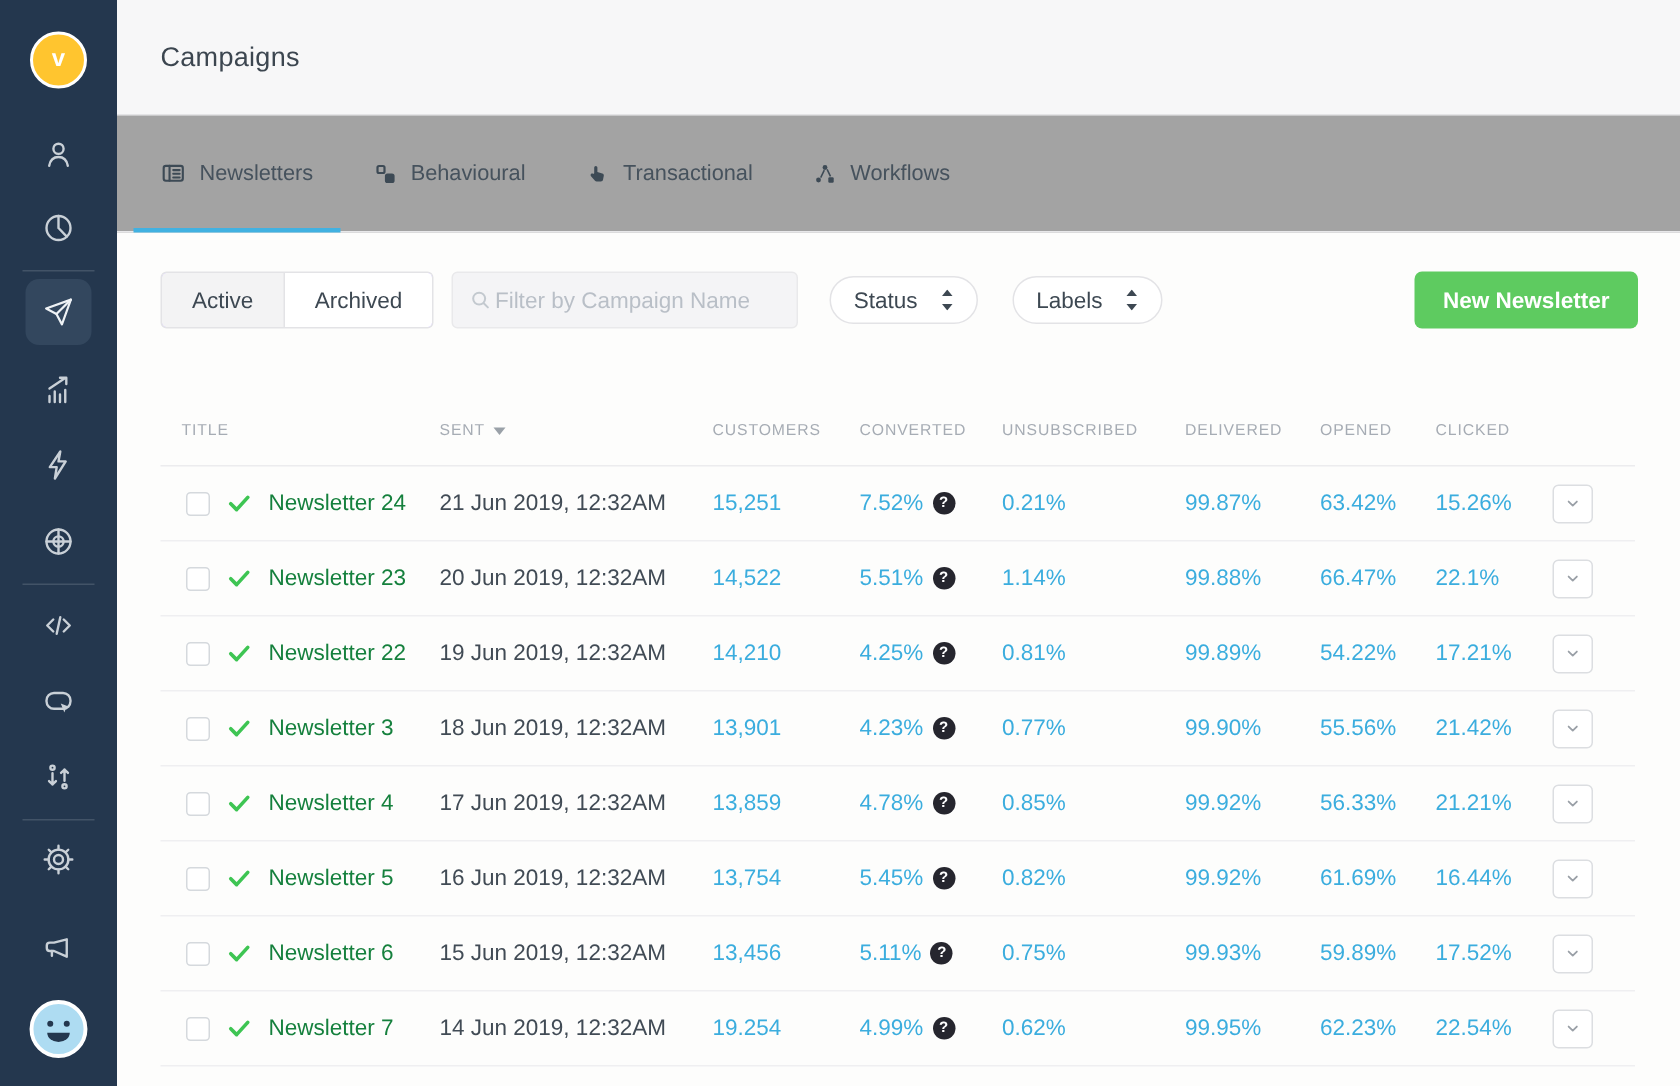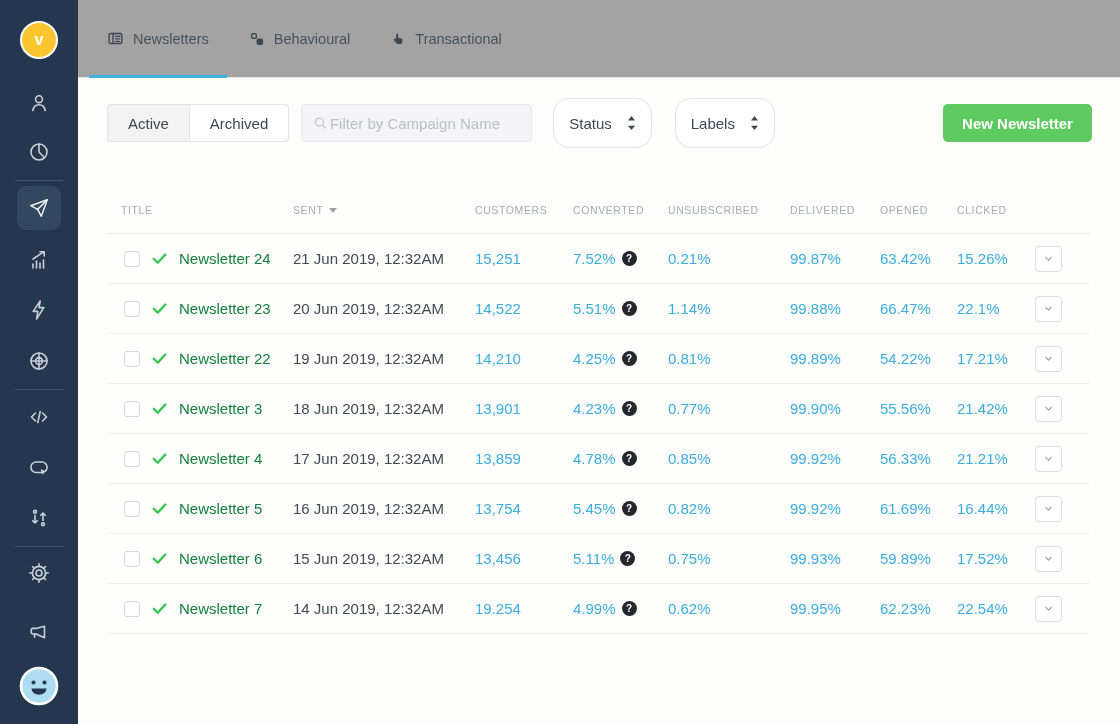--- a/index.html
+++ b/index.html
@@ -83,21 +83,21 @@
     margin-left:12px; width:231px; height:38px;
     background:#f4f4f6; border:1px solid #e9e9eb; border-radius:4px;
     display:flex; align-items:center; padding:0 11px; gap:2px;
   }
   .searchbox input {
     border:none; outline:none; background:transparent; width:100%;
     font-size:15px; color:#3d4852; font-family:inherit;
   }
   .searchbox input::placeholder { color:#b9bfc7; }
   .dropdown {
-    margin-left:21px; height:50px; background:#fff;
+    margin-left:21px; height:32px; background:#fff;
     border:1px solid #e3e3e6; border-radius:16px;
     display:flex; align-items:center; gap:15px; padding:0 15px;
     font-size:15px; color:#3d4852; cursor:pointer;
   }
   .dropdown:last-of-type { margin-left:23px; }
   .new-btn {
     margin-left:auto; width:149px; height:38px;
     background:#5ecb60; border:none; border-radius:5px;
     color:#fff; font-size:15px; font-weight:bold; cursor:pointer;
     font-family:inherit;
@@ -250,20 +250,23 @@
         <circle cx="20" cy="20" r="18" fill="#aedcf2" stroke="#ffffff" stroke-width="2.6"></circle>
         <circle cx="14.5" cy="16.5" r="2" fill="#24374e"></circle>
         <circle cx="25.5" cy="16.5" r="2" fill="#24374e"></circle>
         <path d="M12.5 22.5a7.5 6.2 0 0 0 15 0z" fill="#24374e"></path>
       </svg>
   </div>
 </aside>
 
 <div class="main">
 
+  <div class="topbar">
+    <h1 class="page-title">Campaigns</h1>
+  </div>
 
   <div class="tabstrip">
     <div class="tab active">
       <svg class="tab-icon" width="17" height="17" viewBox="0 0 24 24" fill="none" stroke="#3d4a55" stroke-width="2" stroke-linecap="round" stroke-linejoin="round">
           <rect x="3" y="5" width="18" height="14" rx="2"></rect>
           <path d="M8.5 5v14"></path>
           <path d="M12 9h6M12 12.5h6M12 16h6"></path>
         </svg>
       <span>Newsletters</span>
     </div>
@@ -273,20 +276,29 @@
           <rect x="12.5" y="12.5" width="7.5" height="7.5" rx="1.5" fill="#3d4a55"></rect>
         </svg>
       <span>Behavioural</span>
     </div>
     <div class="tab">
       <svg class="tab-icon" width="16" height="16" viewBox="0 0 24 24" fill="#3d4a55" stroke="none">
           <path d="M9.2 11.2V5.5a1.6 1.6 0 0 1 3.2 0v4.6l4.9 1.3c1 .3 1.7 1.2 1.5 2.3l-.8 4.1c-.2 1-1.1 1.7-2.1 1.7h-4.3c-.6 0-1.2-.3-1.6-.7l-4-4.6c-.6-.7-.5-1.8.2-2.4.6-.5 1.6-.5 2.2.1z"></path>
         </svg>
       <span>Transactional</span>
     </div>
+    <div class="tab">
+      <svg class="tab-icon" width="16" height="16" viewBox="0 0 24 24" fill="#3d4a55" stroke="none">
+          <circle cx="12" cy="5.5" r="2.4"></circle>
+          <circle cx="5.5" cy="18" r="2.4"></circle>
+          <rect x="15.3" y="15.3" width="5.4" height="5.4" rx="1.2"></rect>
+          <path d="M10.6 7.8L7 15.2l1.4.7 3.6-7.4zM13.4 7.8l3.4 7 1.4-.7-3.4-7z"></path>
+        </svg>
+      <span>Workflows</span>
+    </div>
   </div>
 
   <div class="filterbar">
     <div class="seg">
       <button class="seg-btn selected">Active</button>
       <button class="seg-btn">Archived</button>
     </div>
     <div class="searchbox">
       <svg width="16" height="16" viewBox="0 0 24 24" fill="none" stroke="#c3c9cf" stroke-width="2.2" stroke-linecap="round">
           <circle cx="10.5" cy="10.5" r="6.5"></circle>

